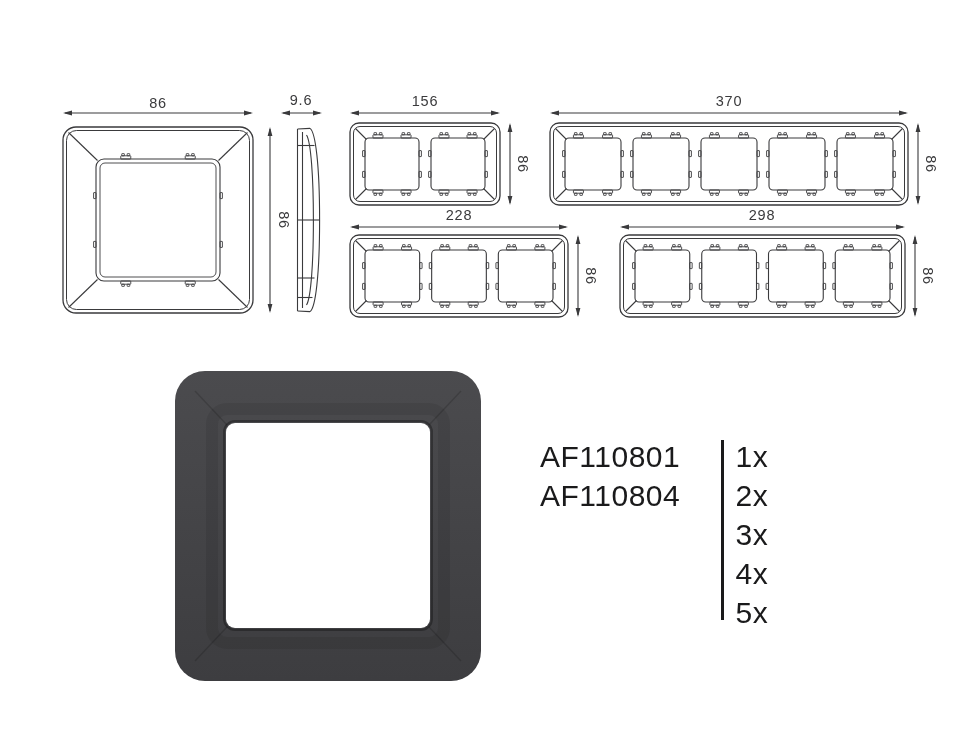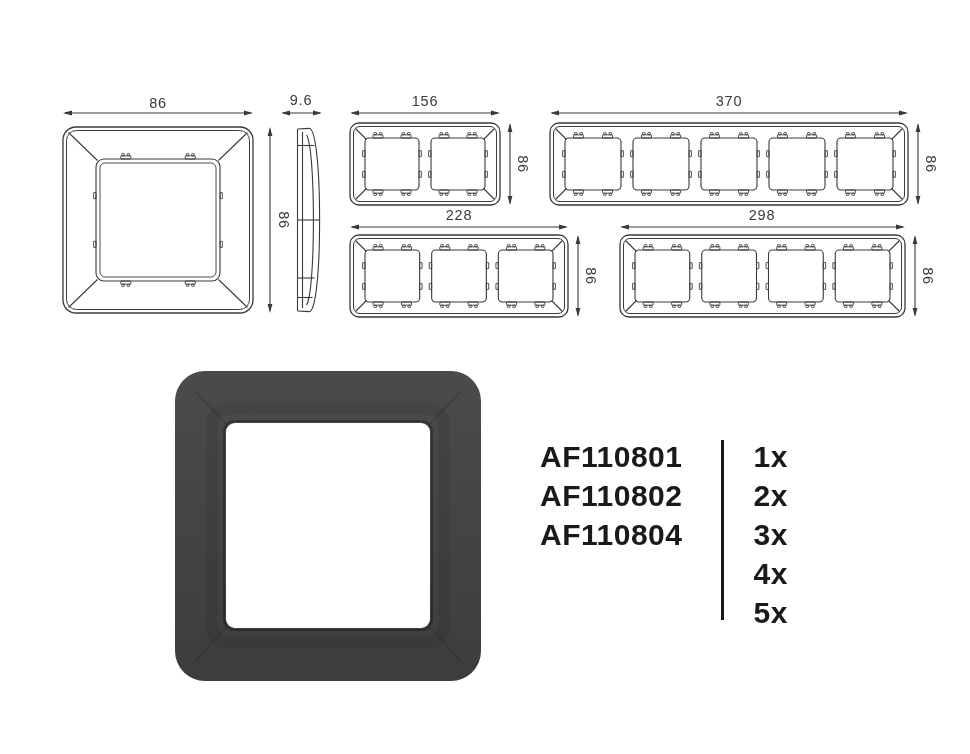--- a/index.html
+++ b/index.html
@@ -14,24 +14,24 @@
     font-size:14.5px;letter-spacing:0.8px;
     fill:var(--dim-color,#3a3a3c);
   }
   .product-list{
     position:absolute;left:540px;top:437px;display:flex;align-items:flex-start;
     color:var(--list-color,#1a1a1b);
   }
   .codes-col{width:181px;}
   .code-cell,.qty-cell{
     height:39px;display:flex;align-items:center;
-    font-size:30px;font-weight:700;letter-spacing:0.5px;white-space:nowrap;
+    font-size:30px;font-weight:400;letter-spacing:0.5px;white-space:nowrap;
   }
   .list-divider{width:2.5px;height:180px;background:var(--list-color,#1a1a1b);margin-top:3px;}
-  .qtys-col{padding-left:30px;text-align:center;}
+  .qtys-col{padding-left:12px;text-align:center;}
 </style>
 </head>
 <body>
 
 <div class="canvas">
 
   <svg id="tech-svg" width="970" height="754" viewBox="0 0 970 754">
       <g fill="none" stroke="#3a3a3c" stroke-width="1.1">
         <rect x="63" y="127" width="190" height="186" rx="13" stroke-width="1.3"></rect>
         <rect x="66.5" y="130.5" width="183" height="179" rx="10" stroke-width="1"></rect>
@@ -401,21 +401,20 @@
       <line x1="287" y1="291" x2="255" y2="257"></line>
     </g>
     <rect x="38" y="39" width="232" height="234" rx="15" fill="none" stroke="rgba(0,0,0,0.08)" stroke-width="12"></rect>
     <rect x="50" y="51" width="208" height="209" rx="11" fill="none" stroke="rgba(0,0,0,0.30)" stroke-width="2"></rect>
     <rect x="52" y="53" width="204" height="205" rx="9" id="opening-rect" fill="#ffffff"></rect>
   </svg>
 
   <div class="product-list">
     <div class="codes-col" id="codes-col">
         <div class="code-cell">AF110801</div>
-        <div class="code-cell">AF110802</div>
         <div class="code-cell">AF110804</div>
       </div>
     <div class="list-divider"></div>
     <div class="qtys-col" id="qtys-col">
         <div class="qty-cell">1x</div>
         <div class="qty-cell">2x</div>
         <div class="qty-cell">3x</div>
         <div class="qty-cell">4x</div>
         <div class="qty-cell">5x</div>
       </div>

